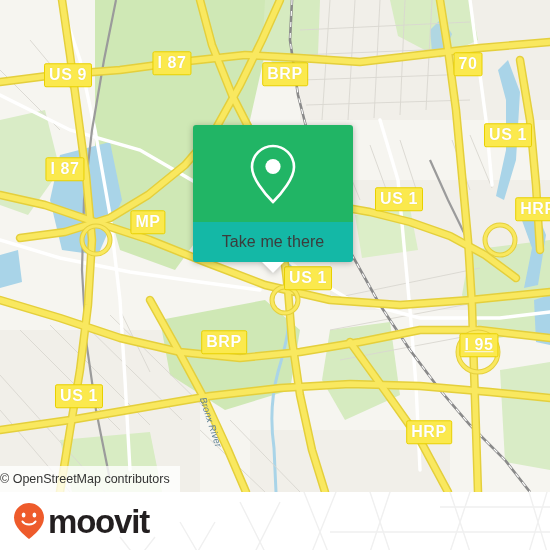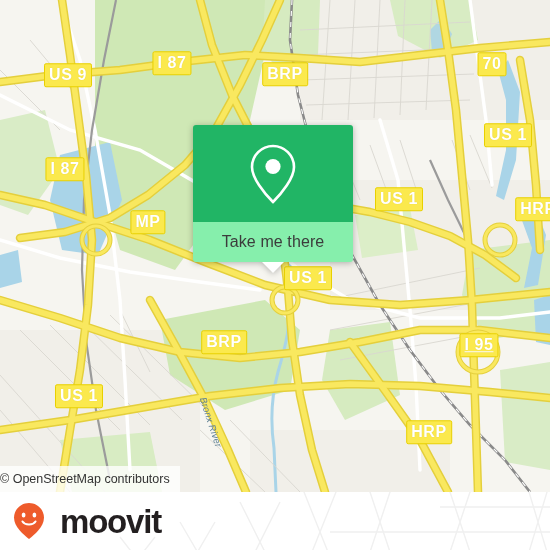--- a/index.html
+++ b/index.html
@@ -88,21 +88,21 @@
   }
   #card-green {
     background: #21b565;
     height: 97px;
     border-radius: 3px 3px 0 0;
     display: flex;
     align-items: center;
     justify-content: center;
   }
   #card-white {
-    background: #86efac;
+    background: #14b8a6;
     height: 40px;
     border-radius: 0 0 3px 3px;
     display: flex;
     align-items: center;
     justify-content: center;
   }
   #card-label {
     font-family: "Liberation Sans", sans-serif;
     font-size: 16px;
     color: #3c3c3c;
@@ -149,21 +149,21 @@
     font-family: "Liberation Sans", sans-serif;
     font-size: 14.6px;
     line-height: 20px;
     color: #2e2e2e;
     padding-right: 8px;
   }
   #brand {
     flex: 0 0 auto;
     display: flex;
     align-items: center;
-    gap: 14px;
+    gap: 2px;
   }
   #brand-word {
     font-family: "Liberation Sans", sans-serif;
     font-size: 33px;
     font-weight: bold;
     color: #231f20;
     letter-spacing: -1.2px;
     line-height: 1;
     margin-left: 1px;
   }
@@ -291,21 +291,21 @@
           <circle cx="285" cy="300" r="13"></circle>
         </g>
 
       </g>
     </svg>
 
     <div id="shields">
         <div class="shield" style="left: 68px; top: 75px;">US 9</div>
         <div class="shield" style="left: 172px; top: 63px;">I 87</div>
         <div class="shield" style="left: 285px; top: 74px;">BRP</div>
-        <div class="shield" style="left: 492px; top: 64px;">70</div>
+        <div class="shield" style="left: 468px; top: 64px;">70</div>
         <div class="shield" style="left: 508px; top: 135px;">US 1</div>
         <div class="shield" style="left: 65px; top: 169px;">I 87</div>
         <div class="shield" style="left: 148px; top: 222px;">MP</div>
         <div class="shield" style="left: 399px; top: 199px;">US 1</div>
         <div class="shield" style="left: 538px; top: 209px;">HRP</div>
         <div class="shield" style="left: 308px; top: 278px;">US 1</div>
         <div class="shield" style="left: 224px; top: 342px;">BRP</div>
         <div class="shield" style="left: 479px; top: 345px; text-decoration: underline;">I 95</div>
         <div class="shield" style="left: 79px; top: 396px;">US 1</div>
         <div class="shield" style="left: 429px; top: 432px;">HRP</div>

